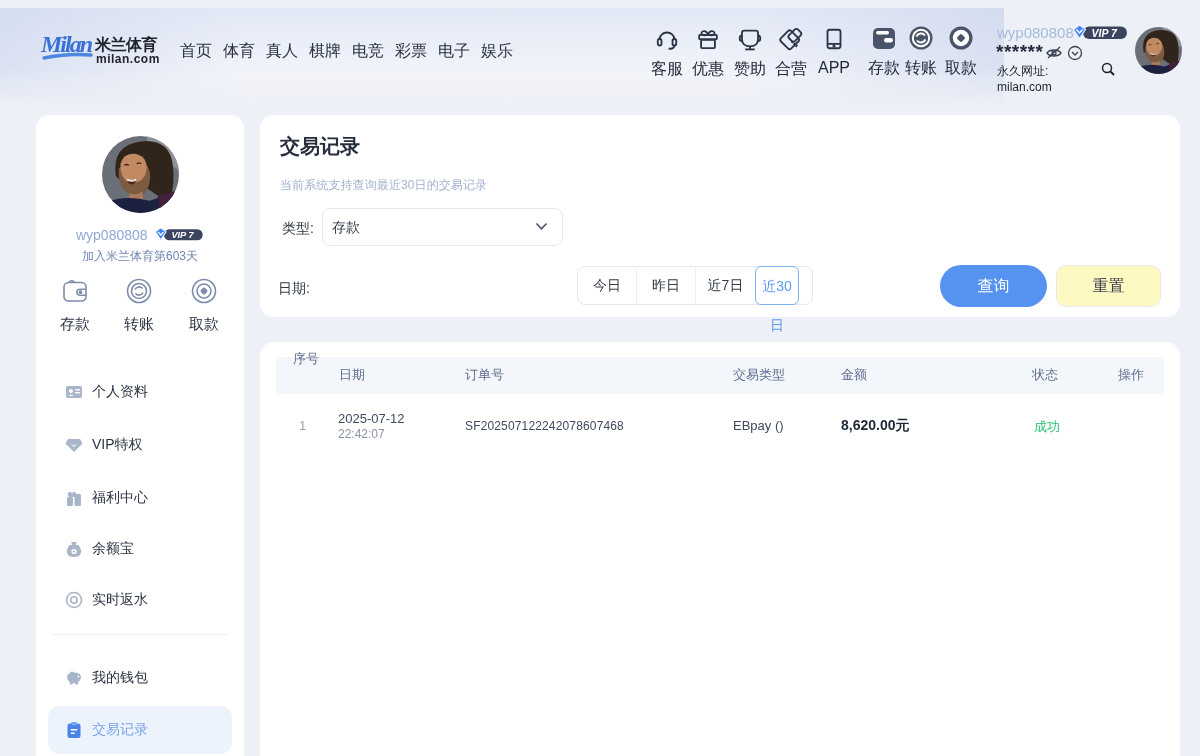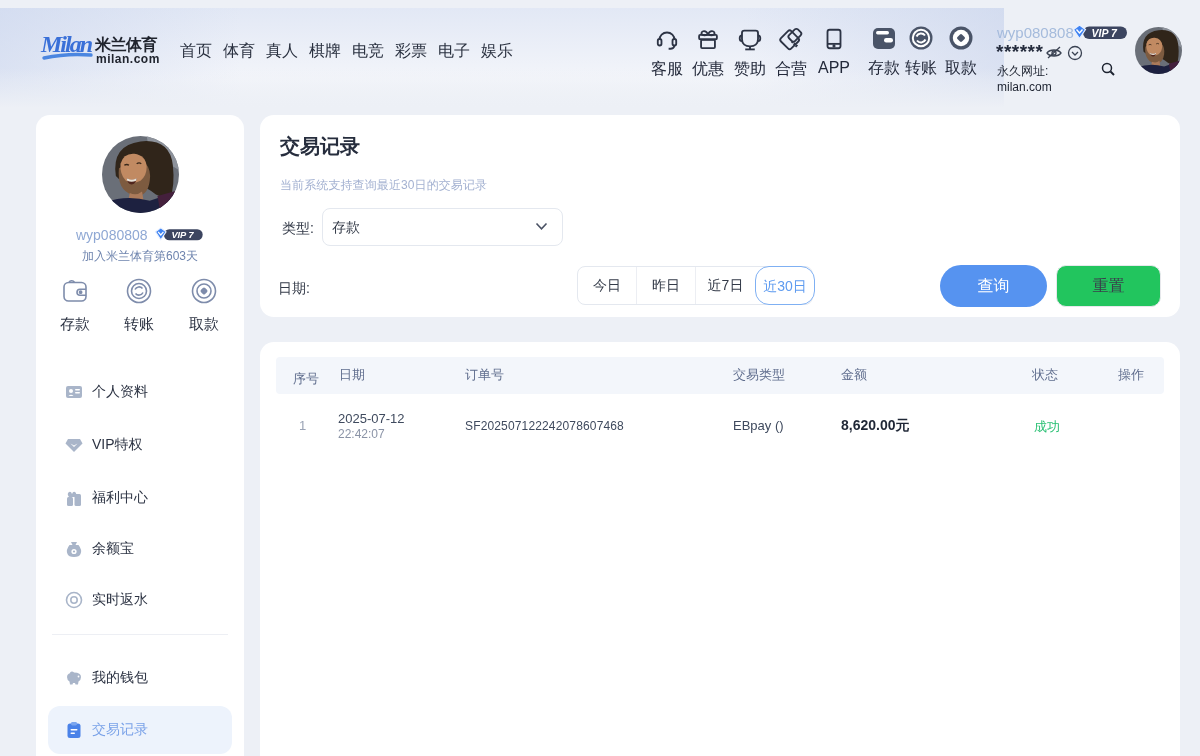--- a/index.html
+++ b/index.html
@@ -56,25 +56,25 @@
   .c1title { position:absolute; left:20px; top:18px; font-size:20px; font-weight:600; color:#262d3d; }
   .c1sub { position:absolute; left:20px; top:62px; font-size:12px; color:#a3b1d1; letter-spacing:0.1px; }
   .lab { position:absolute; font-size:14px; color:#333a48; }
   .selbox { position:absolute; left:62px; top:93px; width:241px; height:38px; border:1px solid #e4e8ef; border-radius:8px; background:#fff; }
   .selbox .v { position:absolute; left:9px; top:10px; font-size:14px; color:#333a48; }
   .datebox { position:absolute; left:61px; top:152px; width:244px; height:39px; border:1px solid #e4e8ef; border-radius:8px; background:#fff; }
   .datebox .v { position:absolute; left:20px; top:13px; font-size:12.5px; color:#3a4254; letter-spacing:0.2px;}
   .quick { position:absolute; left:317px; top:151px; width:236px; height:39px; border:1px solid #e4e8ef; border-radius:8px; background:#fff; }
   .quick .q { position:absolute; top:0; width:59px; height:37px; line-height:37px; text-align:center; font-size:14px; color:#333a48; }
   .quick .q.b { border-right:1px solid #eceef3; }
-  .quick .qs { position:absolute; left:177px; top:-1px; width:60px; height:39px; line-height:39px; text-align:center;
-    font-size:14px; color:#5e9bf0; border:1px solid #7fb0f3; border-radius:14px; background:#fff; }
+  .quick .qs { position:absolute; left:177px; top:-1px; width:44px; height:39px; line-height:39px; text-align:center;
+    font-size:14px; color:#5e9bf0; border:1px solid #7fb0f3; border-radius:6px; background:#fff; }
   .btn-q { position:absolute; left:680px; top:150px; width:107px; height:42px; background:#5693f0; border-radius:21px;
     color:#fff; font-size:16px; text-align:center; line-height:42px; }
-  .btn-r { position:absolute; left:796px; top:150px; width:105px; height:42px; background:#22c55e; border:1px solid #e7e8ec; border-radius:10px;
+  .btn-r { position:absolute; left:796px; top:150px; width:105px; height:42px; background:#fef9c3; border:1px solid #e7e8ec; border-radius:10px;
     color:#3a3f4b; font-size:16px; text-align:center; line-height:40px; }
   
   .thead { position:absolute; left:16px; top:15px; width:888px; height:37px; background:#f3f6fb; border-radius:4px; }
   .th { position:absolute; top:9px; font-size:13px; color:#606e8e; }
   .td { position:absolute; font-size:13px; color:#3f4a5e; }
 </style>
 </head>
 <body>
 
 <div class="header">
@@ -335,21 +335,21 @@
     <div class="q b" style="left:59px;">昨日</div>
     <div class="q" style="left:118px;">近7日</div>
     <div class="qs">近30日</div>
   </div>
   <div class="btn-q">查询</div>
   <div class="btn-r">重置</div>
 </div>
 
 <div class="card2">
   <div class="thead"></div>
-  <div class="th" style="left:33px; top:28px;">序号</div>
+  <div class="th" style="left:33px; top:8px;">序号</div>
   <div class="th" style="left:79px; top:24px;">日期</div>
   <div class="th" style="left:205px; top:24px;">订单号</div>
   <div class="th" style="left:473px; top:24px;">交易类型</div>
   <div class="th" style="left:581px; top:24px;">金额</div>
   <div class="th" style="left:772px; top:24px;">状态</div>
   <div class="th" style="left:858px; top:24px;">操作</div>
 
   <div class="td" style="left:39px; top:76px; color:#9aa3b5;">1</div>
   <div class="td" style="left:78px; top:69px;">2025-07-12</div>
   <div class="td" style="left:78px; top:85px; color:#8a93a6; font-size:12px;">22:42:07</div>

